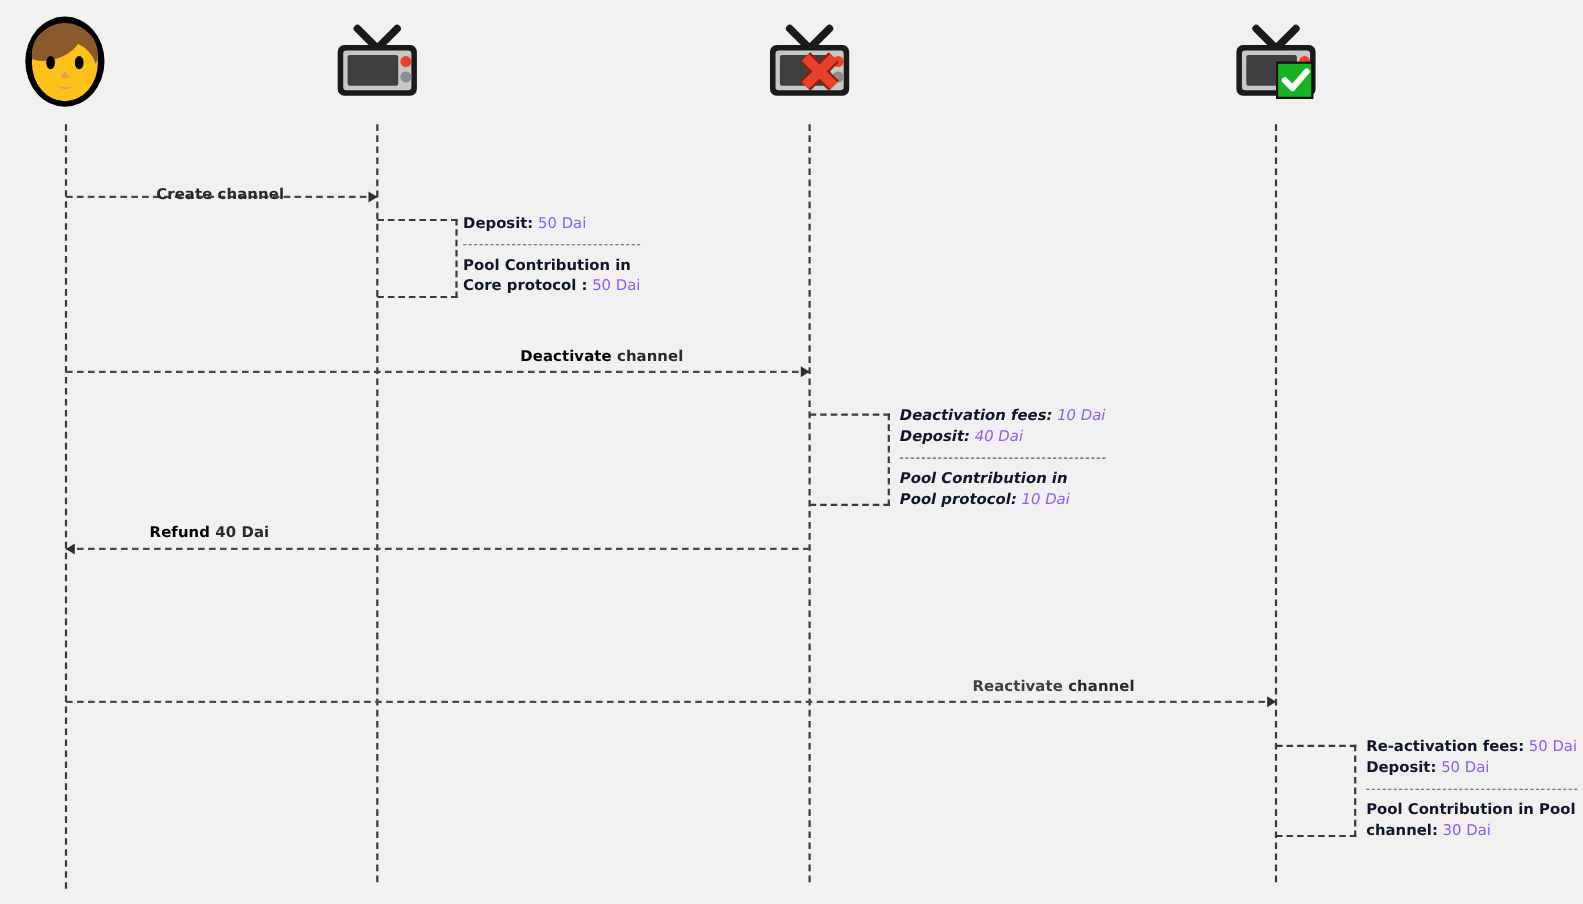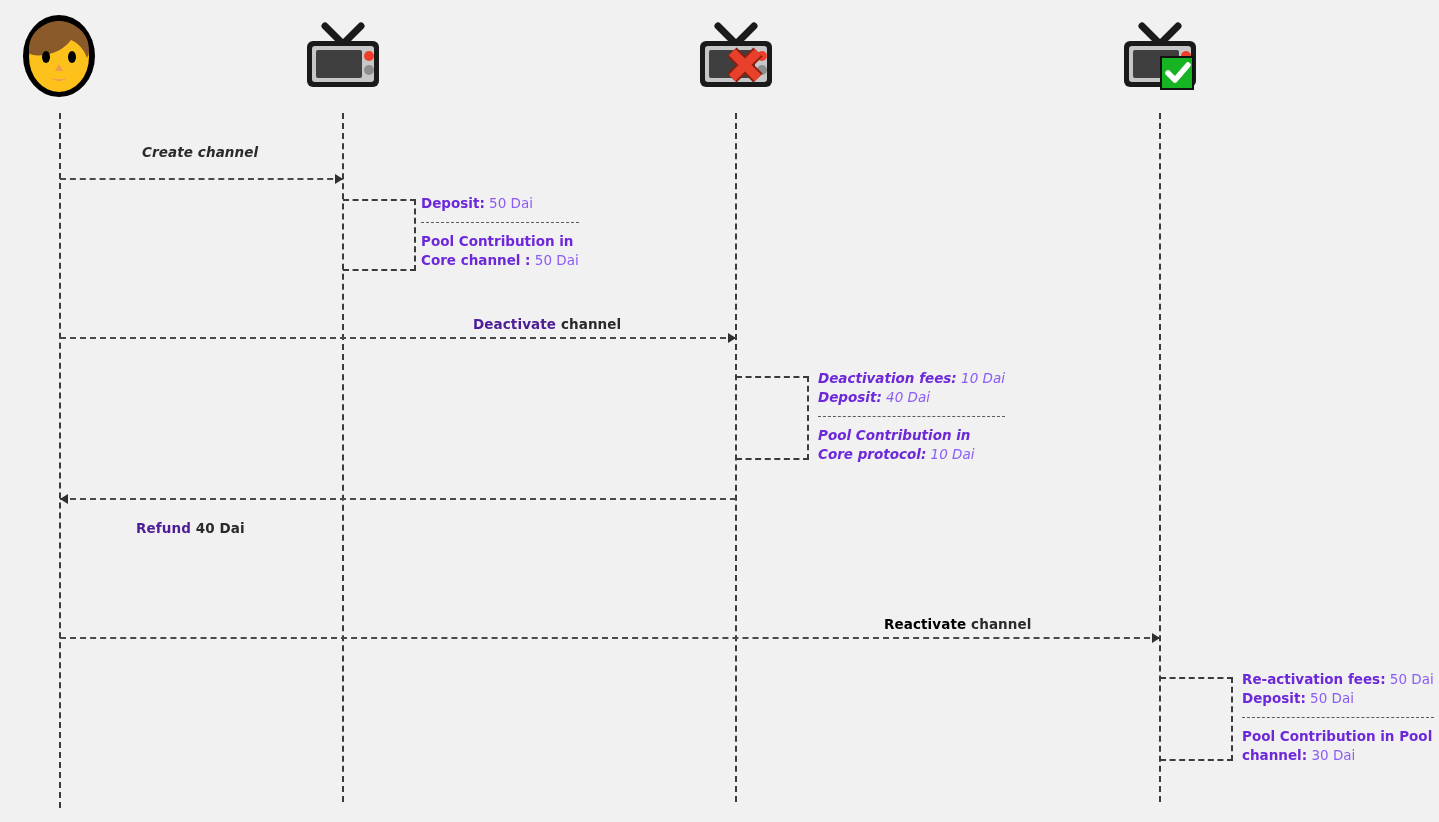--- a/index.html
+++ b/index.html
@@ -51,39 +51,39 @@
     transform: translateY(-5px);
   }
   .msg-label {
     position: absolute;
     font-size: 13.5px;
     font-weight: bold;
     color: #1d2a35;
     white-space: nowrap;
     letter-spacing: 0.1px;
   }
-  .msg-label .accent-red { color: #4c1d95; }
-  .msg-label .accent-teal { color: #000000; }
+  .msg-label .accent-red { color: #000000; }
+  .msg-label .accent-teal { color: #404040; }
   .msg-label .plain { color: #2a2a2a; font-weight: bold; }
 
   .selfloop {
     position: absolute;
     border: 2px dashed #3b3b3b;
     border-left: none;
     box-sizing: border-box;
   }
 
   .note {
     position: absolute;
     font-size: 13.5px;
     line-height: 19px;
     color: #3f3f3f;
     white-space: nowrap;
   }
-  .note .k { font-weight: bold; color: #6d28d9; }
+  .note .k { font-weight: bold; color: #0f172a; }
   .note .v { color: #8b5cf6; }
   .note .sep {
     display: block;
     border-top: 1px dashed #5a5a5a;
     margin: 9px 0 9px 0;
     height: 0;
   }
   .note-line { display: block; }
 </style>
 </head>
@@ -133,44 +133,44 @@
       <rect x="50" y="52" width="30" height="30" fill="#16b322"></rect>
       <path d="M56 67 l7 7 l13 -15" stroke="#fff" stroke-width="5.5" fill="none" stroke-linecap="round" stroke-linejoin="round"></path>
     </g>
   </svg></span></div>
     <div class="lifeline" style="left: 60px; top: 113px; height: 695px;"></div>
     <div class="lifeline" style="left: 343px; top: 113px; height: 689px;"></div>
     <div class="lifeline" style="left: 736px; top: 113px; height: 689px;"></div>
     <div class="lifeline" style="left: 1160px; top: 113px; height: 689px;"></div>
     <div class="msg" style="left: 60px; top: 178px; width: 283px;"></div>
     <div class="arrowhead" style="top: 179px; left: 335px;"></div>
-    <div class="msg-label" style="left: 142px; top: 144px; font-style: italic;"><span class="plain">Create channel</span></div>
+    <div class="msg-label" style="left: 142px; top: 169px;"><span class="plain">Create channel</span></div>
     <div class="msg" style="left: 60px; top: 337px; width: 676px;"></div>
     <div class="arrowhead" style="top: 338px; left: 728px;"></div>
     <div class="msg-label" style="left: 473px; top: 316px;"><span class="accent-red">Deactivate</span><span class="plain"> channel</span></div>
     <div class="msg" style="left: 60px; top: 498px; width: 676px;"></div>
     <div class="arrowhead" style="top: 499px; left: 60px; border-left: none; border-right: 8px solid rgb(47, 47, 47);"></div>
-    <div class="msg-label" style="left: 136px; top: 476px; margin-top: 44px;"><span class="accent-red">Refund</span><span class="plain"> 40 Dai</span></div>
+    <div class="msg-label" style="left: 136px; top: 476px;"><span class="accent-red">Refund</span><span class="plain"> 40 Dai</span></div>
     <div class="msg" style="left: 60px; top: 637px; width: 1100px;"></div>
     <div class="arrowhead" style="top: 638px; left: 1152px;"></div>
     <div class="msg-label" style="left: 884px; top: 616px;"><span class="accent-teal">Reactivate</span><span class="plain"> channel</span></div>
     <div class="selfloop" style="left: 343px; top: 199px; width: 73px; height: 72px;"></div>
     <div class="note" style="left: 421px; top: 194px;">
       <span class="note-line"><span class="k">Deposit:</span><span class="v"> 50 Dai</span></span>
       <span class="sep"></span>
       <span class="note-line"><span class="k">Pool Contribution in</span></span>
-      <span class="note-line"><span class="k">Core channel :</span><span class="v"> 50 Dai</span></span>
+      <span class="note-line"><span class="k">Core protocol :</span><span class="v"> 50 Dai</span></span>
     </div>
     <div class="selfloop" style="left: 736px; top: 376px; width: 73px; height: 84px;"></div>
     <div class="note" style="left: 818px; top: 369px; font-style: italic;">
       <span class="note-line"><span class="k">Deactivation fees:</span><span class="v"> 10 Dai</span></span>
       <span class="note-line"><span class="k">Deposit:</span><span class="v"> 40 Dai</span></span>
       <span class="sep"></span>
       <span class="note-line"><span class="k">Pool Contribution in</span></span>
-      <span class="note-line"><span class="k">Core protocol:</span><span class="v"> 10 Dai</span></span>
+      <span class="note-line"><span class="k">Pool protocol:</span><span class="v"> 10 Dai</span></span>
     </div>
     <div class="selfloop" style="left: 1160px; top: 677px; width: 73px; height: 84px;"></div>
     <div class="note" style="left: 1242px; top: 670px;">
       <span class="note-line"><span class="k">Re-activation fees:</span><span class="v"> 50 Dai</span></span>
       <span class="note-line"><span class="k">Deposit:</span><span class="v"> 50 Dai</span></span>
       <span class="sep"></span>
       <span class="note-line"><span class="k">Pool Contribution in Pool</span></span>
       <span class="note-line"><span class="k">channel:</span><span class="v"> 30 Dai</span></span>
     </div>
   </div>

